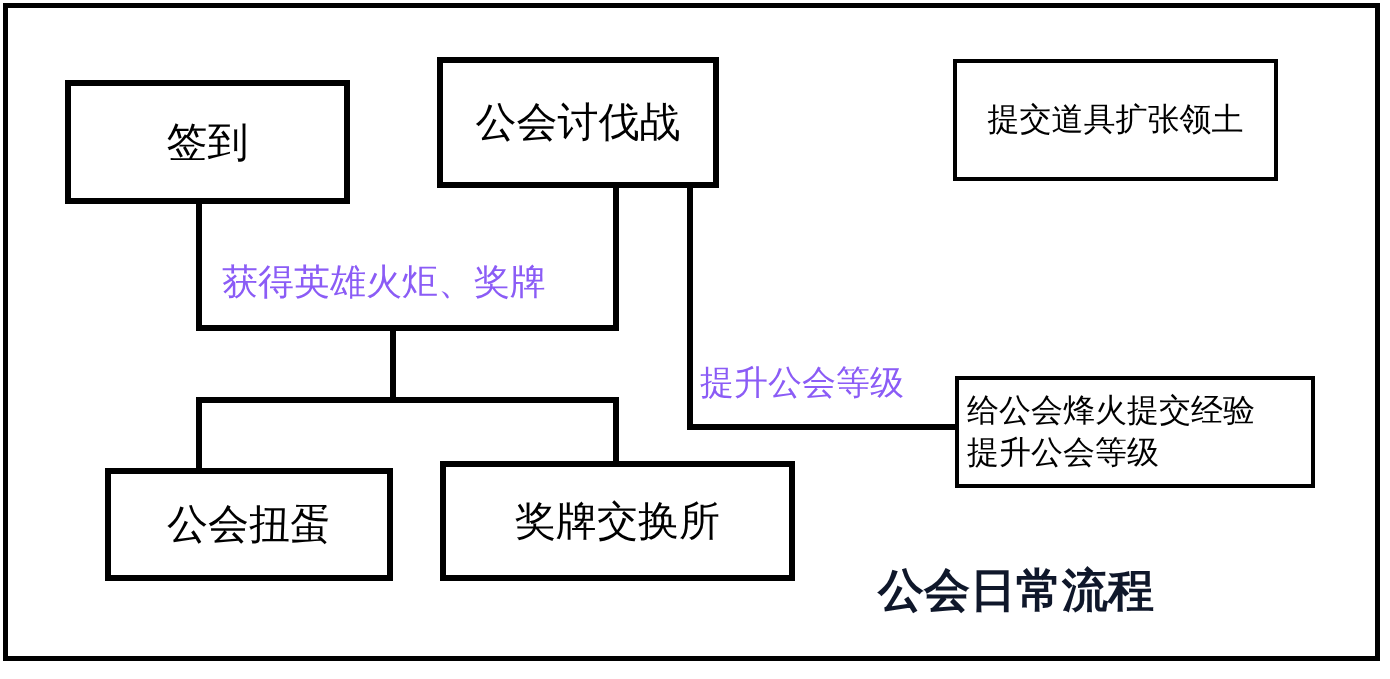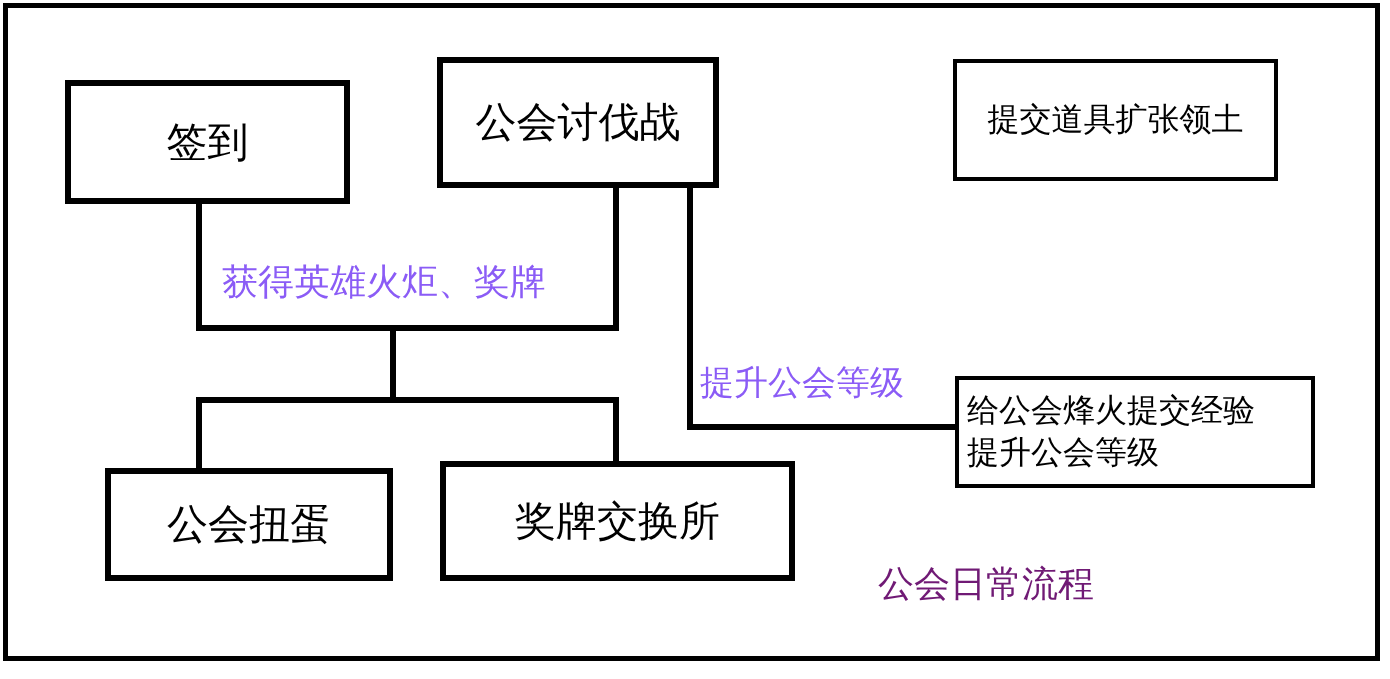--- a/index.html
+++ b/index.html
@@ -80,23 +80,23 @@
     z-index: 2;
   }
   #label-torch { left: 222px; top: 258px; font-size: 36px; }
   #label-flame { left: 700px; top: 360px; font-size: 34px; }
 
   
   #caption {
     position: absolute;
     left: 878px;
     top: 560px;
-    font-size: 36px;
-    font-weight: normal;
-    color: #701a75;
+    font-size: 46px;
+    font-weight: bold;
+    color: #0f172a;
     white-space: nowrap;
     z-index: 2;
   }
 </style>
 </head>
 <body>
 
 <div id="canvas">
 
   <div class="outer-frame"></div>

